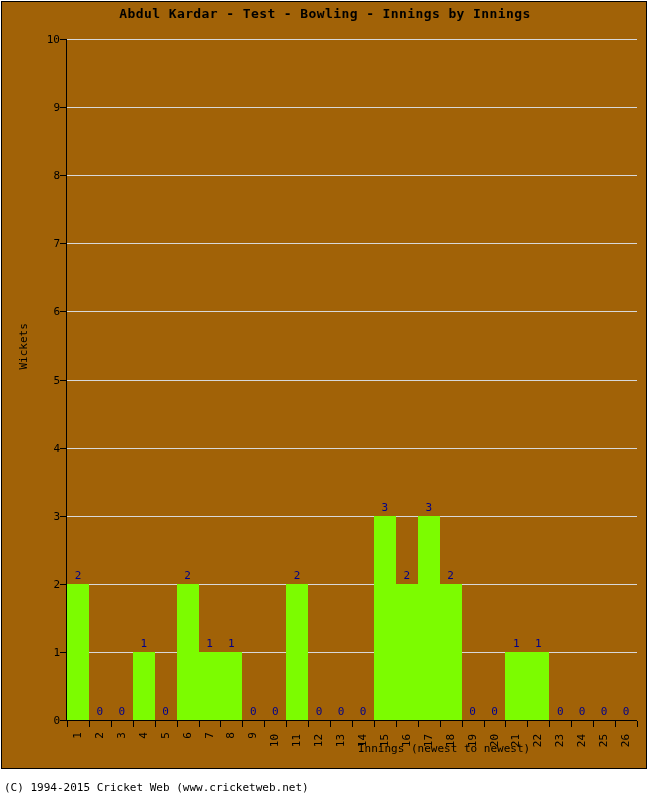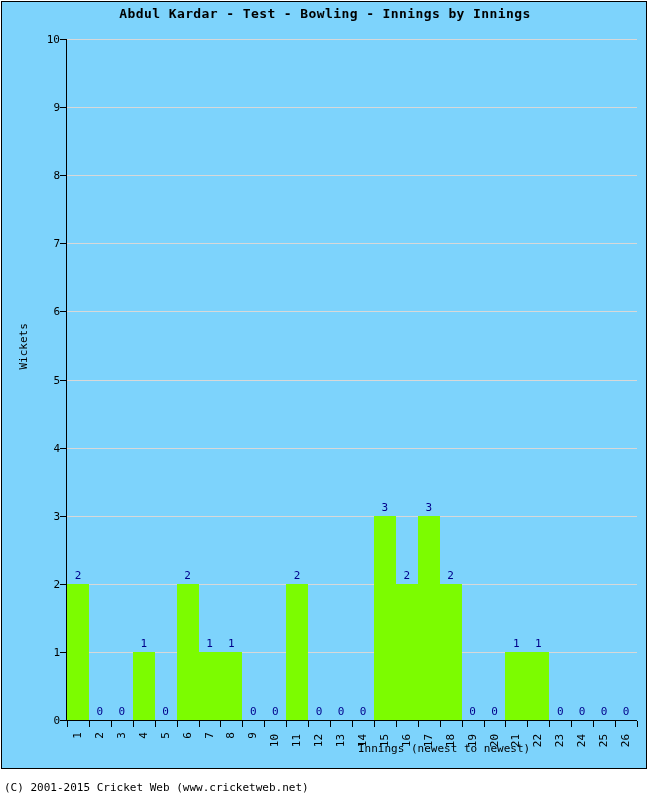--- a/index.html
+++ b/index.html
@@ -15,21 +15,21 @@
     overflow: hidden;
   }
   #chart-frame {
     position: absolute;
     left: 1px;
     top: 1px;
     width: 646px;
     height: 768px;
     border: 1px solid #000000;
     box-sizing: border-box;
-    background: #7dd3fc;
+    background: #a16207;
   }
   #chart-title {
     position: absolute;
     left: 0;
     top: 4px;
     width: 646px;
     text-align: center;
     font-size: 13px;
     font-weight: bold;
     color: #000000;
@@ -284,13 +284,13 @@
       <div class="xtick-label" style="position: absolute; left: 548.269px; top: 733px; width: 18px;">23</div>
       <div class="xtick-label" style="position: absolute; left: 570.192px; top: 733px; width: 18px;">24</div>
       <div class="xtick-label" style="position: absolute; left: 592.115px; top: 733px; width: 18px;">25</div>
       <div class="xtick-label" style="position: absolute; left: 614.038px; top: 733px; width: 18px;">26</div>
     </div>
 
   <div id="x-axis-title">Innings (newest to newest)</div>
 
 </div>
 
-<div id="footer-note">(C) 2001-2015 Cricket Web (www.cricketweb.net)</div>
+<div id="footer-note">(C) 1994-2015 Cricket Web (www.cricketweb.net)</div>
 
 </body></html>

